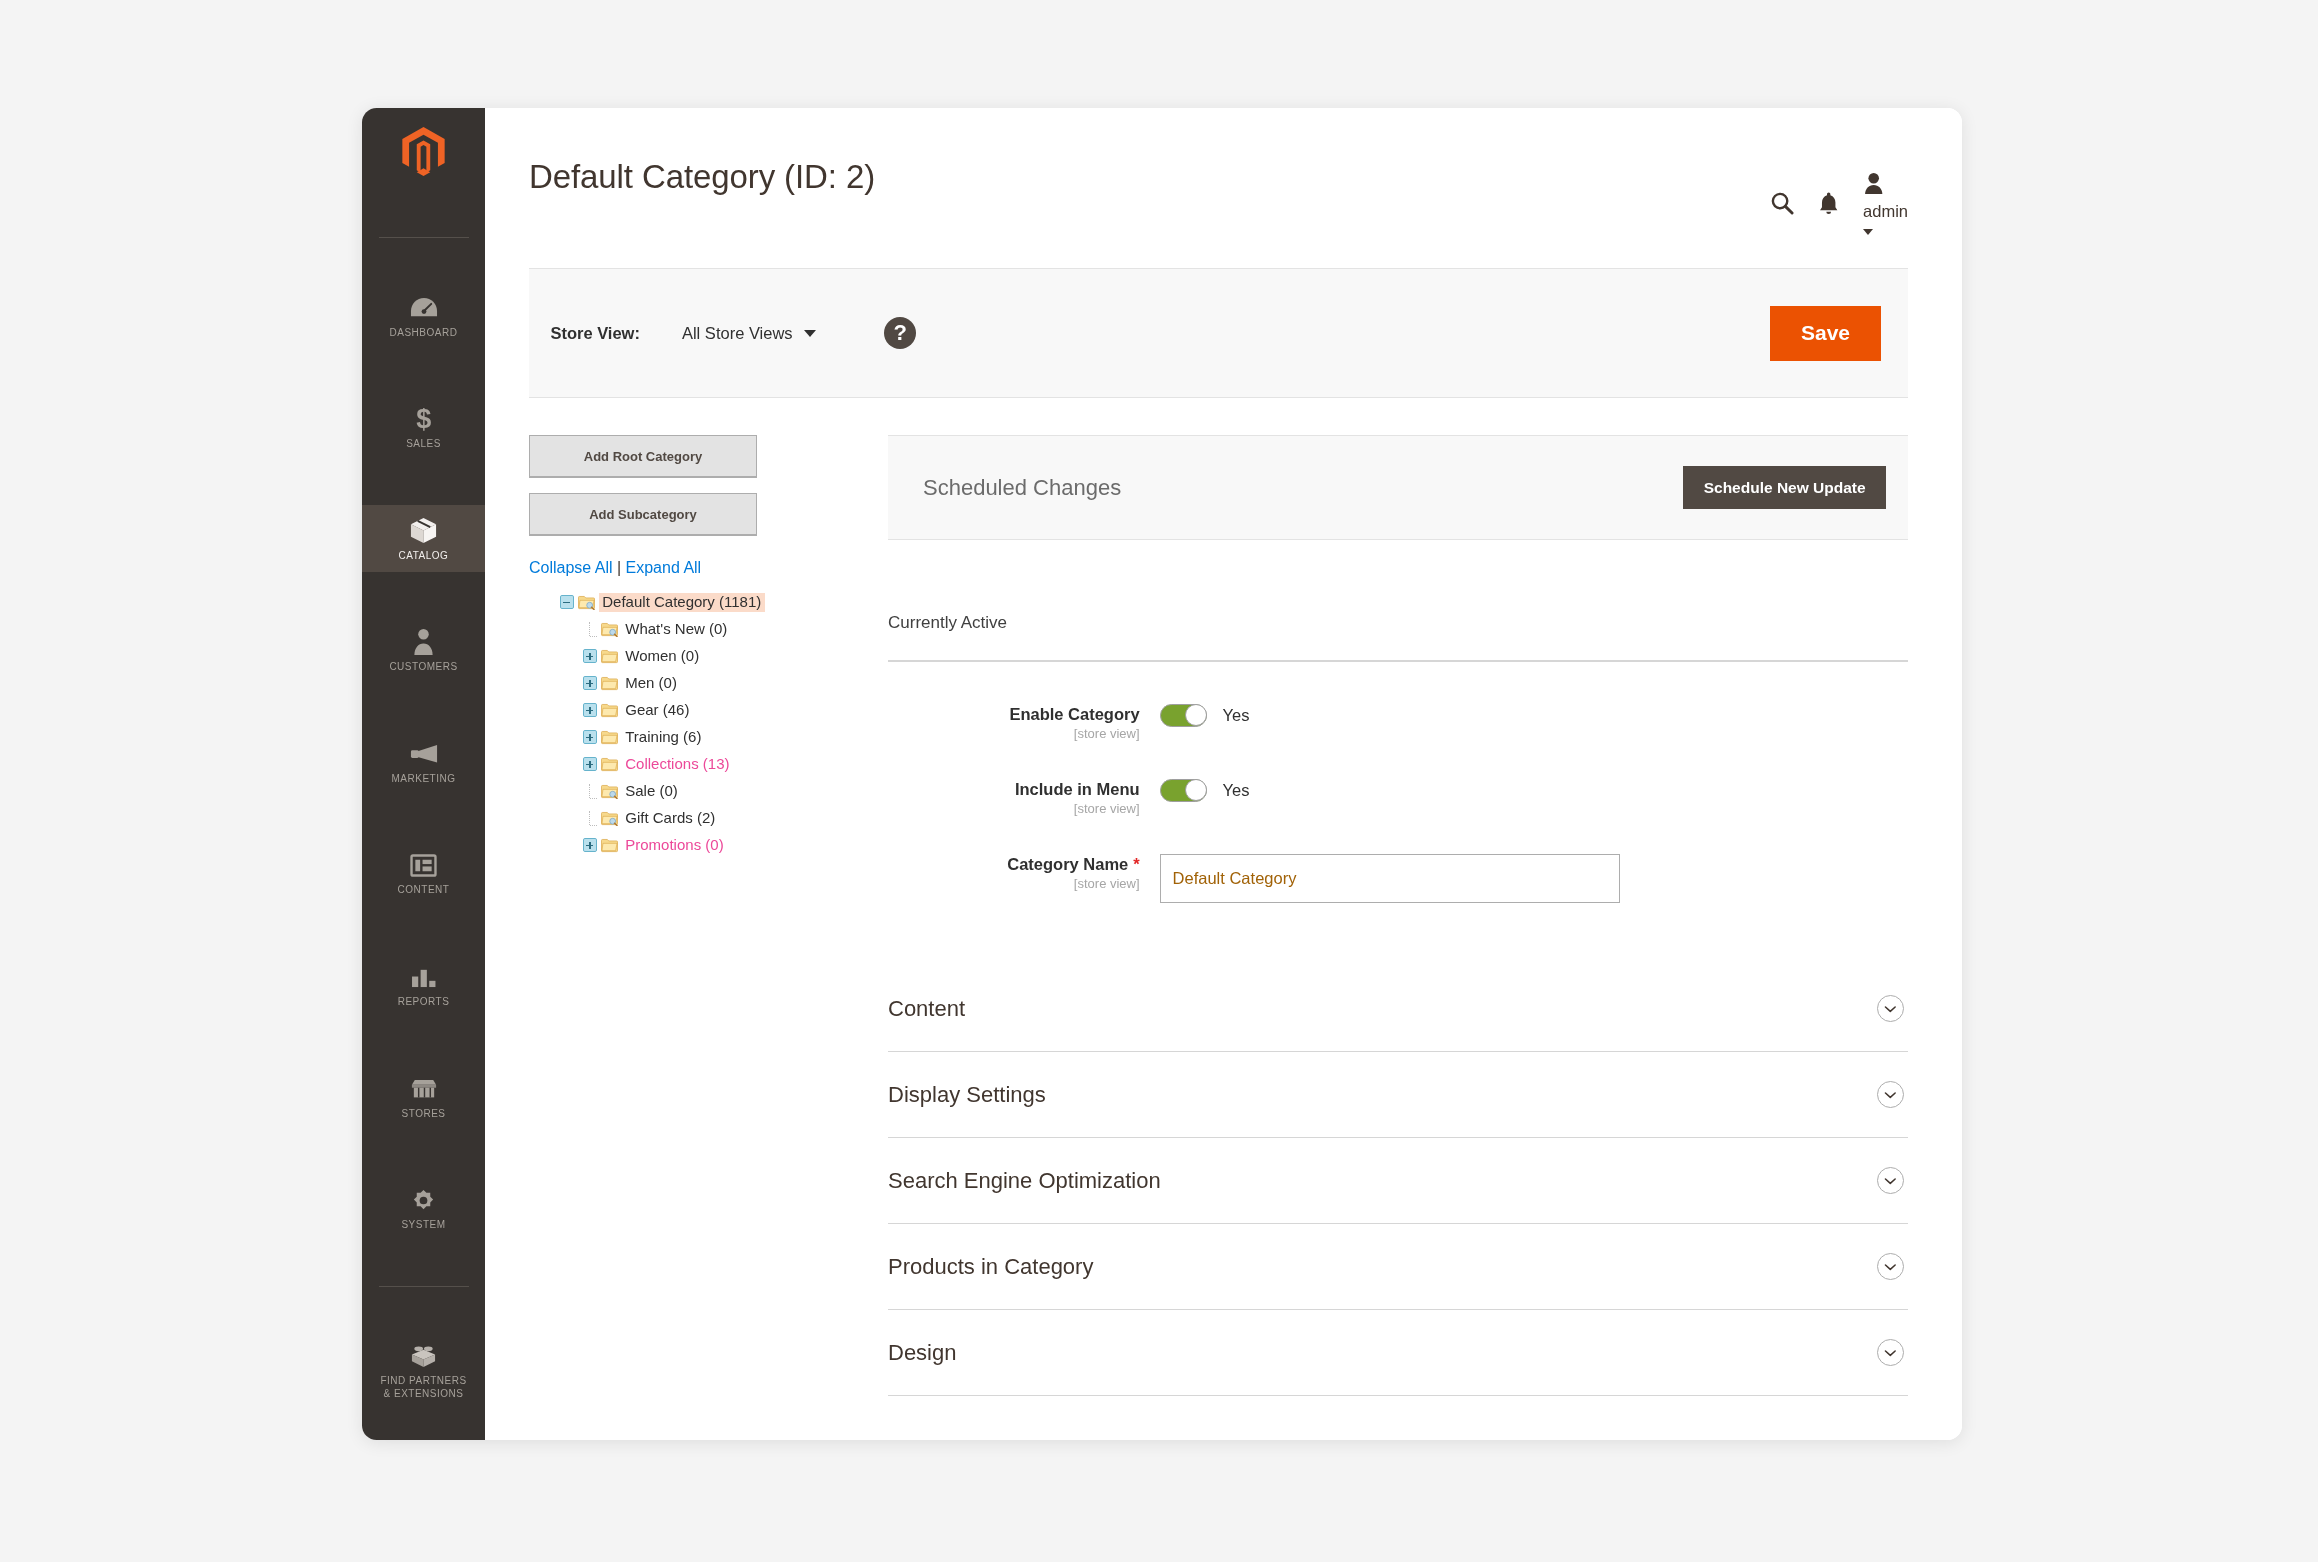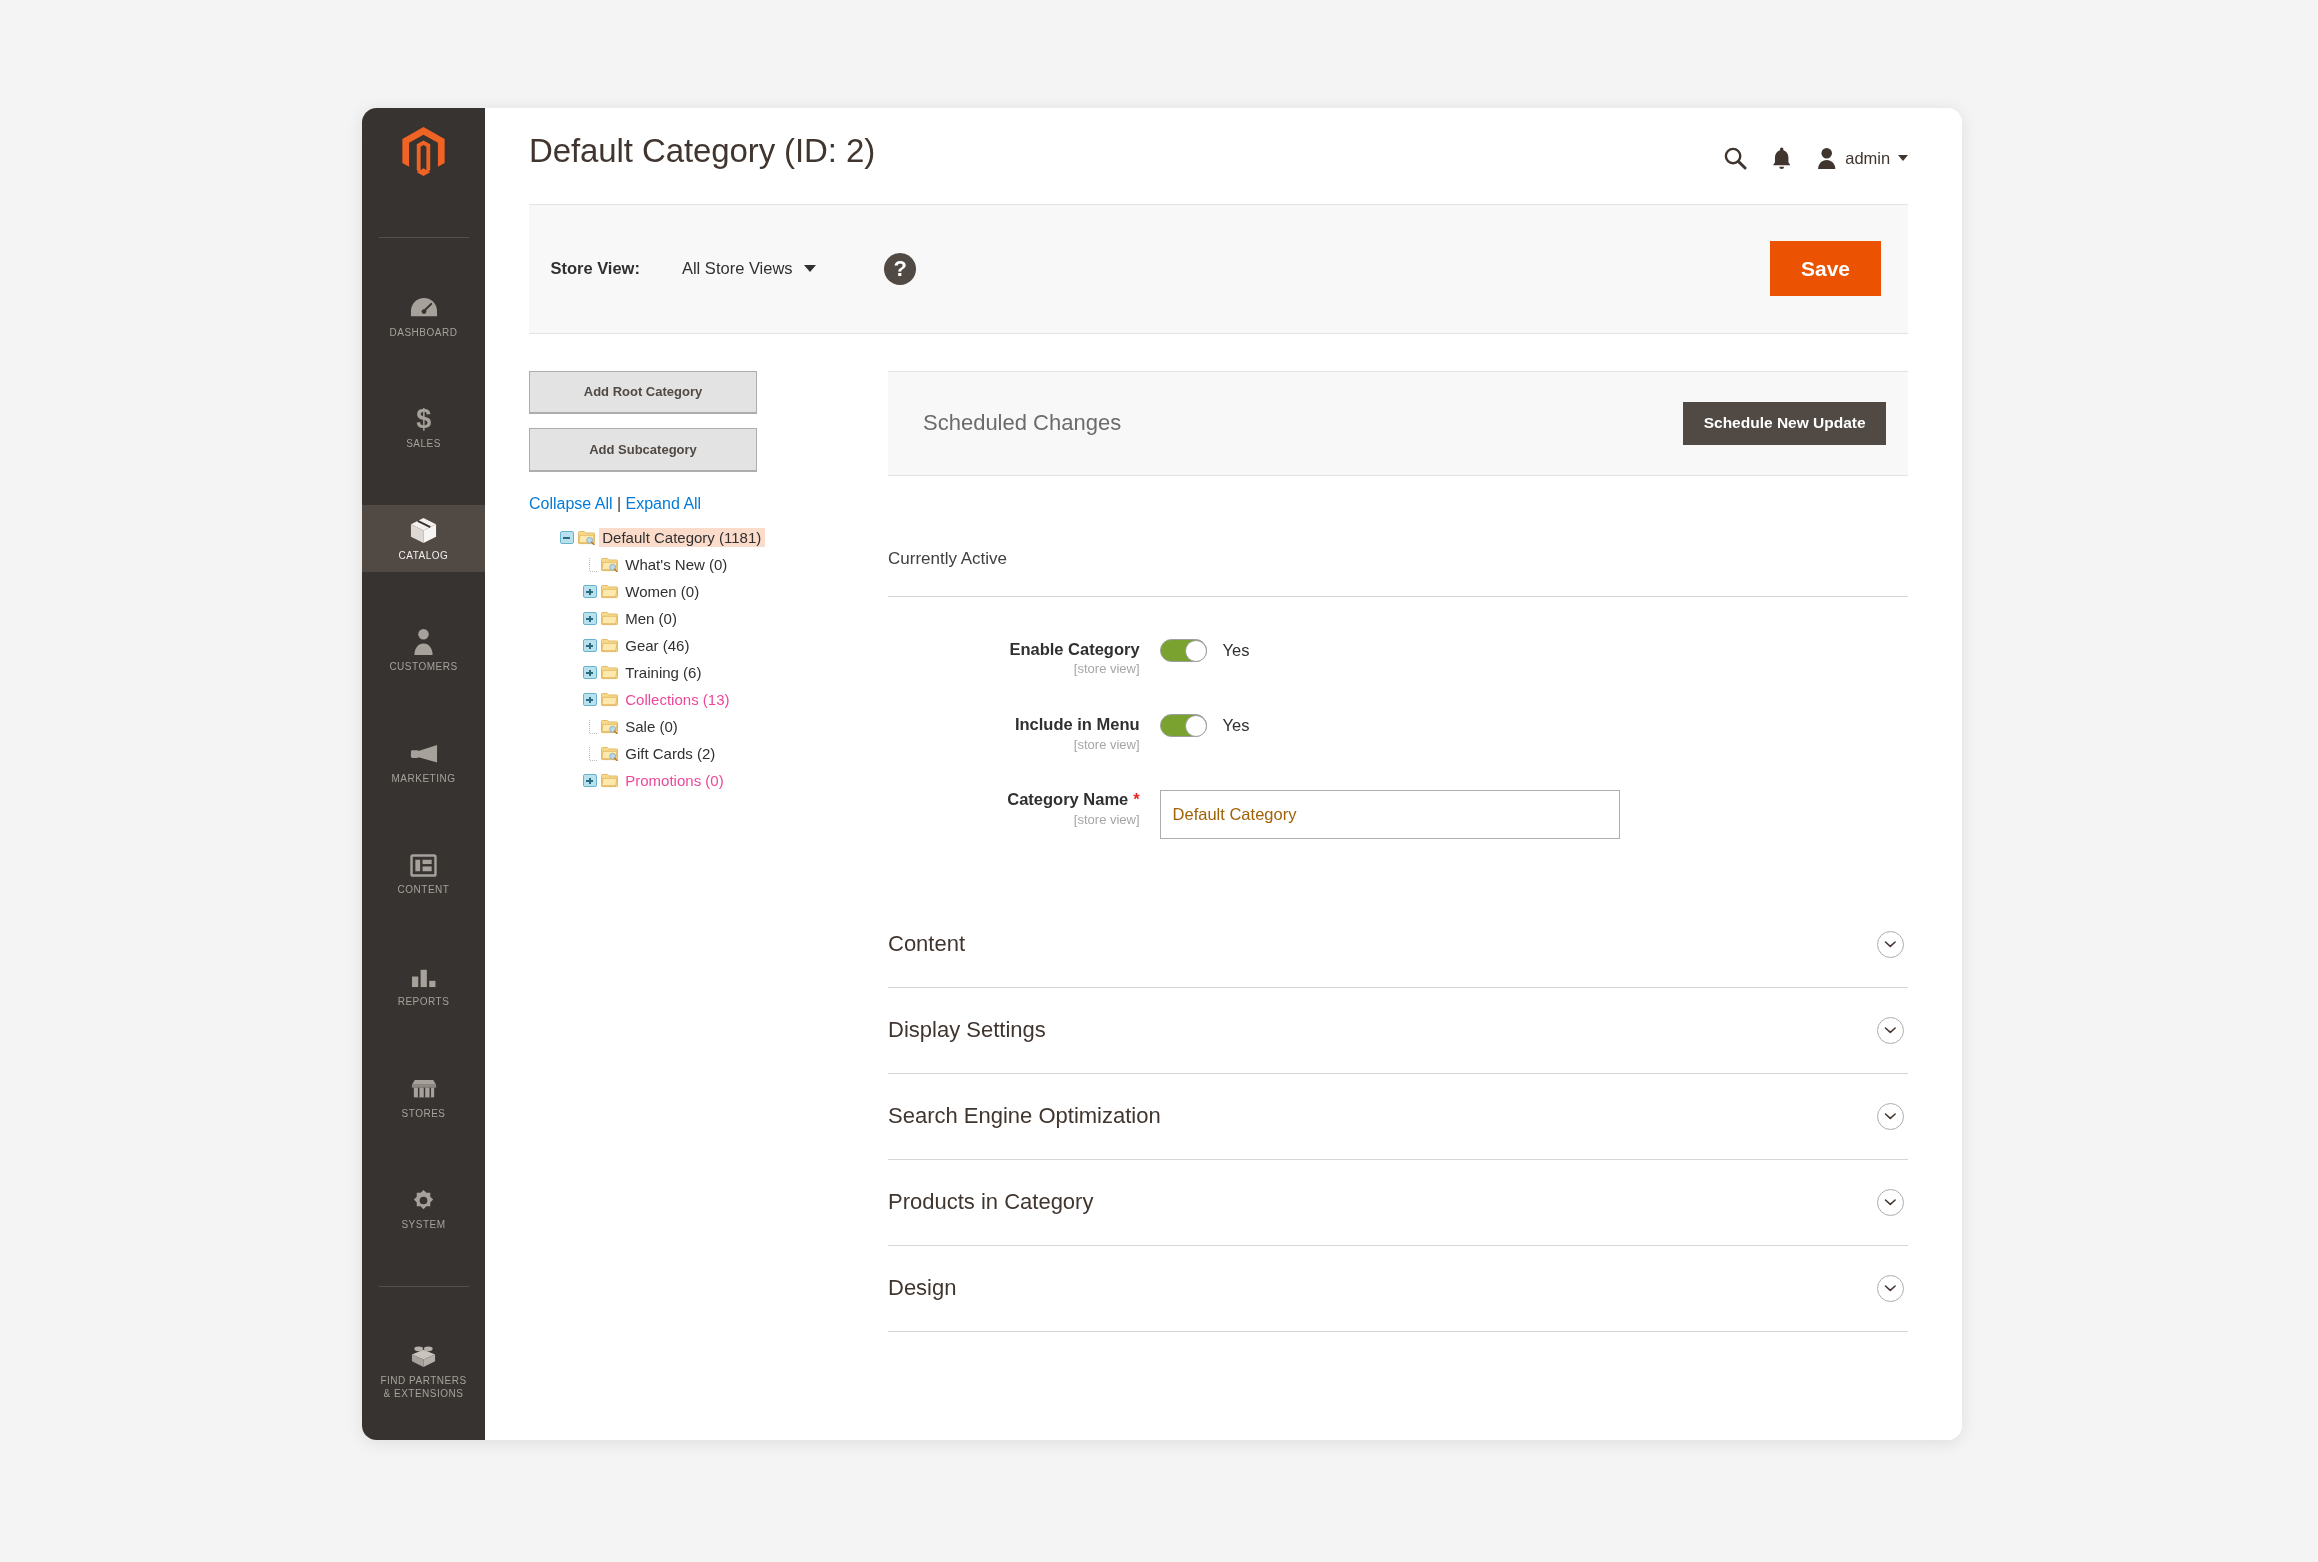--- a/index.html
+++ b/index.html
@@ -79,41 +79,41 @@
     position: relative;
     background: #ffffff;
     padding: 0;
   }
 
   
   #page-head {
     display: flex;
     align-items: flex-start;
     justify-content: space-between;
-    padding: 26px 54px 0 44px;
+    padding: 52px 54px 0 44px;
   }
   #page-title {
     font-size: 33px;
     color: #41362f;
     font-weight: 400;
     letter-spacing: -0.1px;
     line-height: 1;
   }
   #head-tools {
     display: flex;
     align-items: center;
     gap: 24px;
     margin-top: 11.6px;
   }
   .head-ico { cursor: pointer; display: flex; align-items: center; }
   #admin-box {
     display: flex;
-    align-items: center;
     gap: 7.8px;
     cursor: pointer;
+    flex-direction: column;
   }
   #admin-name { font-size: 16.5px; color: #41362f; }
   .caret-dn {
     width: 0; height: 0;
     border-left: 5.8px solid transparent;
     border-right: 5.8px solid transparent;
     border-top: 6.8px solid #41362f;
   }
 
   

